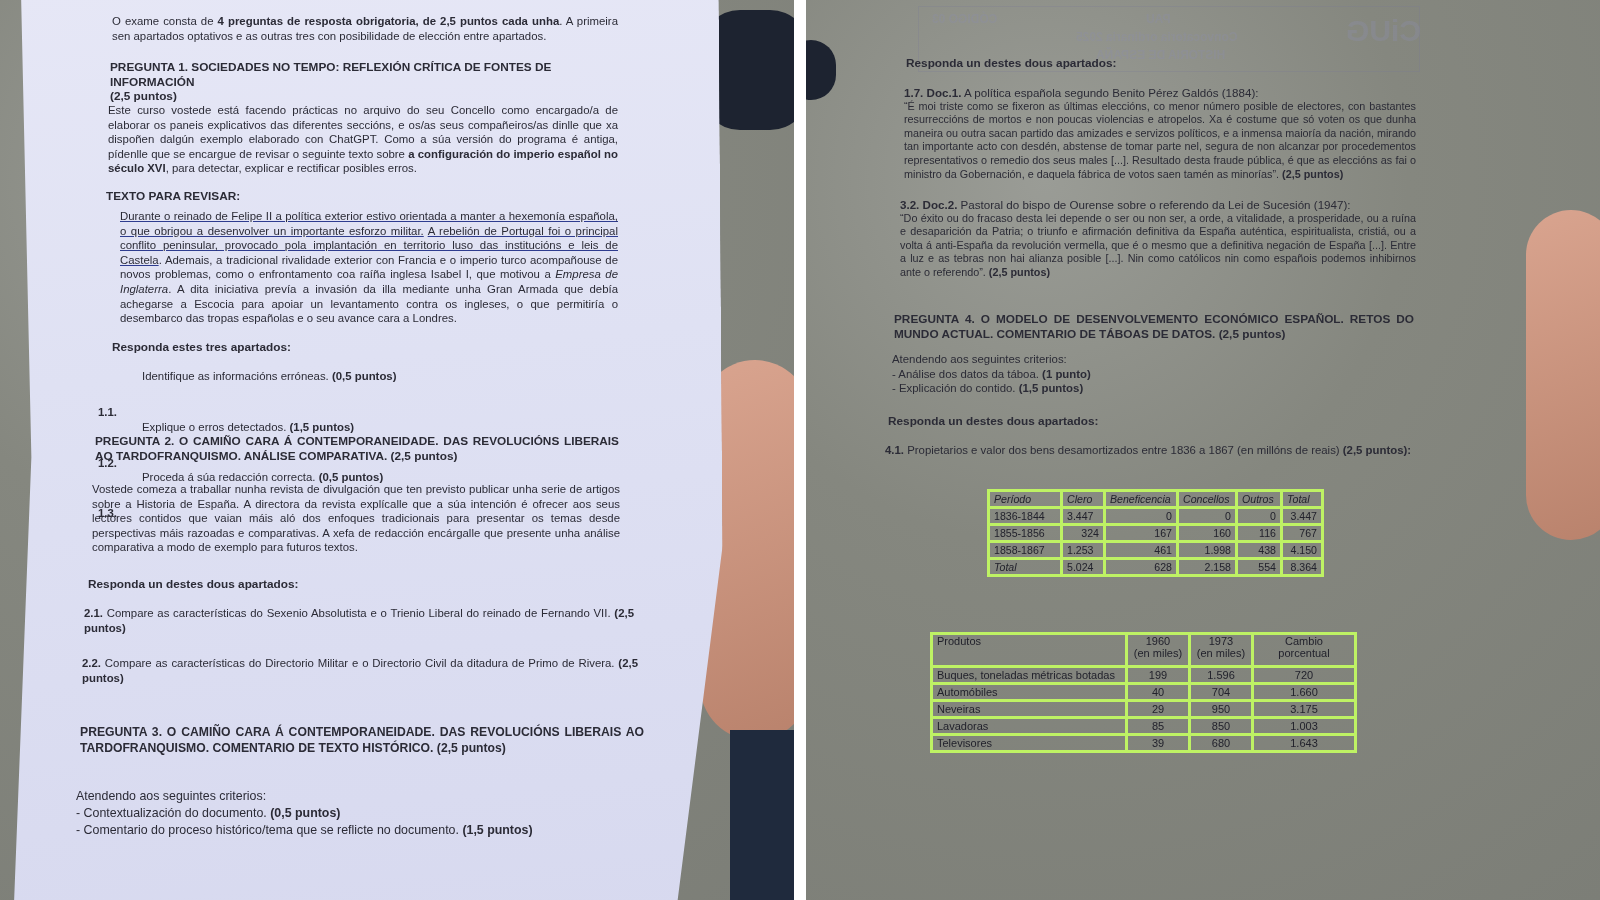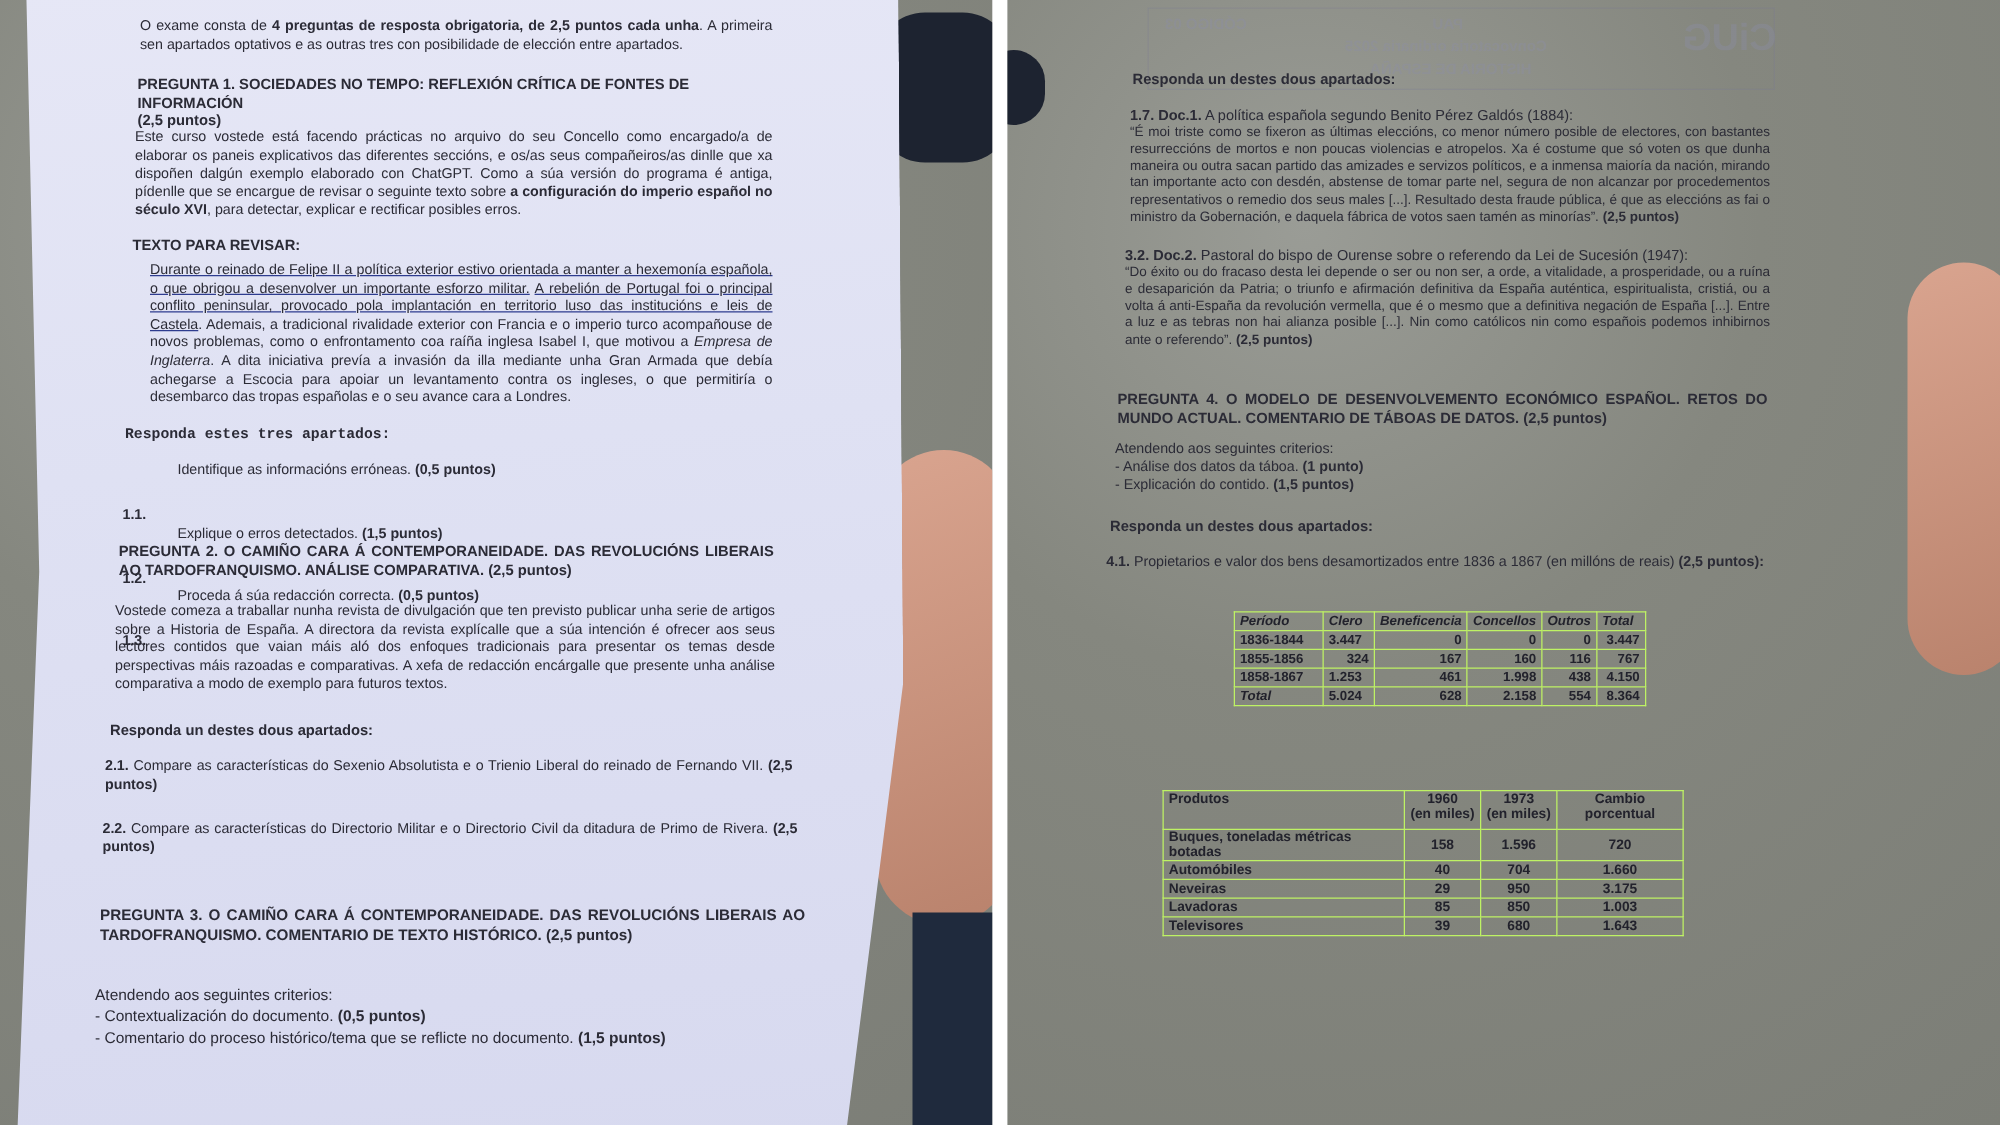--- a/index.html
+++ b/index.html
@@ -16,21 +16,21 @@
   .paper{position:absolute;background:linear-gradient(175deg,#e6e7f6 0%,#dfe1f3 40%,#d7d9ef 100%);box-shadow:0 0 6px rgba(0,0,0,.25);}
   .paper.l{left:10px;top:-10px;width:712px;height:930px;clip-path:polygon(2% 0,100% 0,100% 60%,93% 100%,0 100%,3% 50%);transform:rotate(-0.4deg);}
   .txt{position:absolute;color:#2b2b36;font-size:11.4px;line-height:14.6px;}
   .txt b{font-weight:bold;}
   .j{text-align:justify;}
   .h{font-weight:bold;font-size:11.8px;}
   .ul{text-decoration:underline;text-decoration-color:#2e3c8f;}
   .item{display:flex;}
   .item .num{font-weight:bold;width:44px;flex:none;margin-top:36px;}
   table.t{position:absolute;border-collapse:collapse;font-size:10.6px;color:#22222c;}
-  table.t td,table.t th{border:1px solid #bef264;padding:0 4px;height:14px;font-weight:bold;}
+  table.t td,table.t th{border:3px solid #bef264;padding:0 4px;height:14px;font-weight:normal;}
   table.t1 th{font-style:italic;text-align:left;}
   table.t1 td.n{text-align:right;}
   table.t1 tr.total td:first-child{font-style:italic;}
   table.t2 td.c{text-align:center;}
   table.t2 th{text-align:center;vertical-align:top;}
   table.t2 th.first{text-align:left;}
   .ghost{position:absolute;color:#8c8ea8;opacity:.35;font-size:12px;font-weight:bold;transform:scaleX(-1);}
   .logo-box{position:absolute;border:1px solid rgba(120,120,150,.25);}
 </style>
 </head>
@@ -55,21 +55,21 @@
   <div class="txt j" style="left:108px;top:103px;width:510px;">
     <span>Este curso vostede está facendo prácticas no arquivo do seu Concello como encargado/a de elaborar os paneis explicativos das diferentes seccións, e os/as seus compañeiros/as dinlle que xa dispoñen dalgún exemplo elaborado con ChatGPT. Como a súa versión do programa é antiga, pídenlle que se encargue de revisar o seguinte texto sobre </span><b>a configuración do imperio español no século XVI</b><span>, para detectar, explicar e rectificar posibles erros.</span>
   </div>
 
   <div class="txt h" style="left:106px;top:189px;">TEXTO PARA REVISAR:</div>
 
   <div class="txt j" style="left:120px;top:209px;width:498px;">
     <span class="ul">Durante o reinado de Felipe II a política exterior estivo orientada a manter a hexemonía española, o que obrigou a desenvolver un importante esforzo militar.</span><span> </span><span class="ul">A rebelión de Portugal foi o principal conflito peninsular, provocado pola implantación en territorio luso das institucións e leis de Castela</span><span>. Ademais, a tradicional rivalidade exterior con Francia e o imperio turco acompañouse de novos problemas, como o enfrontamento coa raíña inglesa Isabel I, que motivou a </span><i>Empresa de Inglaterra</i><span>. A dita iniciativa prevía a invasión da illa mediante unha Gran Armada que debía achegarse a Escocia para apoiar un levantamento contra os ingleses, o que permitiría o desembarco das tropas españolas e o seu avance cara a Londres.</span>
   </div>
 
-  <div class="txt h" style="left:100px;top:340px;font-family:Liberation Mono, monospace;">Responda estes tres apartados:</div>
+  <div class="txt h" style="left:112px;top:340px;">Responda estes tres apartados:</div>
 
   <div class="txt" style="left:98px;top:369px;width:420px;">
     <div class="item">
         <span class="num">1.1.</span>
         <span><span>Identifique as informacións erróneas. </span><b>(0,5 puntos)</b></span>
       </div>
     <div class="item">
         <span class="num">1.2.</span>
         <span><span>Explique o erros detectados. </span><b>(1,5 puntos)</b></span>
       </div>
@@ -190,21 +190,21 @@
   <table class="t t2" style="left:124px;top:632px;font-size:11px;">
     <tbody>
         <tr>
       <th class="first" style="width:184px;height:30px;border-radius:10px;">Produtos</th>
       <th style="width:52px;"><span>1960</span><br><span>(en miles)</span></th>
       <th style="width:52px;"><span>1973</span><br><span>(en miles)</span></th>
       <th style="width:92px;">Cambio porcentual</th>
     </tr>
     <tr>
       <td>Buques, toneladas métricas botadas</td>
-      <td class="c">158</td>
+      <td class="c">199</td>
       <td class="c">1.596</td>
       <td class="c">720</td>
     </tr>
     <tr>
       <td>Automóbiles</td>
       <td class="c">40</td>
       <td class="c">704</td>
       <td class="c">1.660</td>
     </tr>
     <tr>

